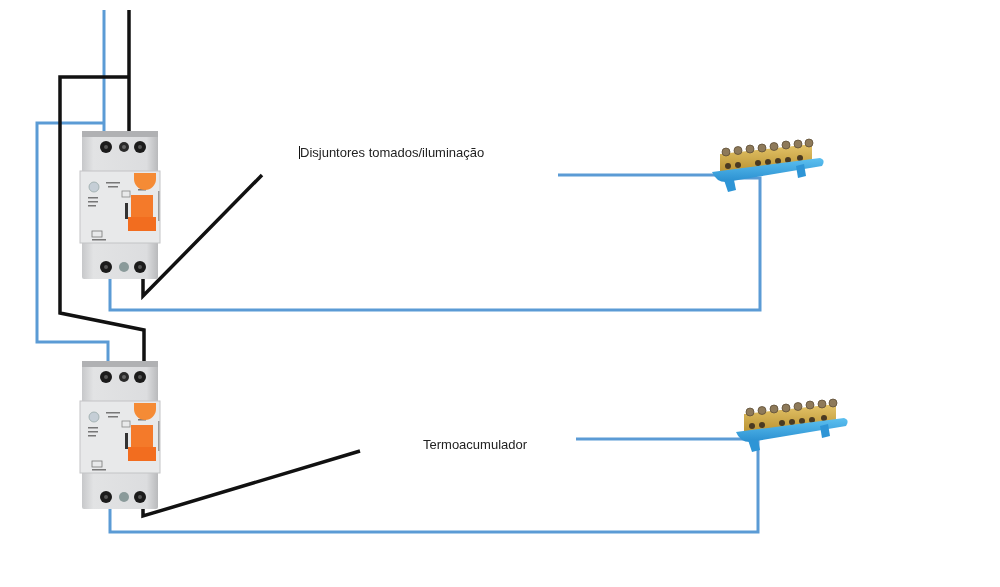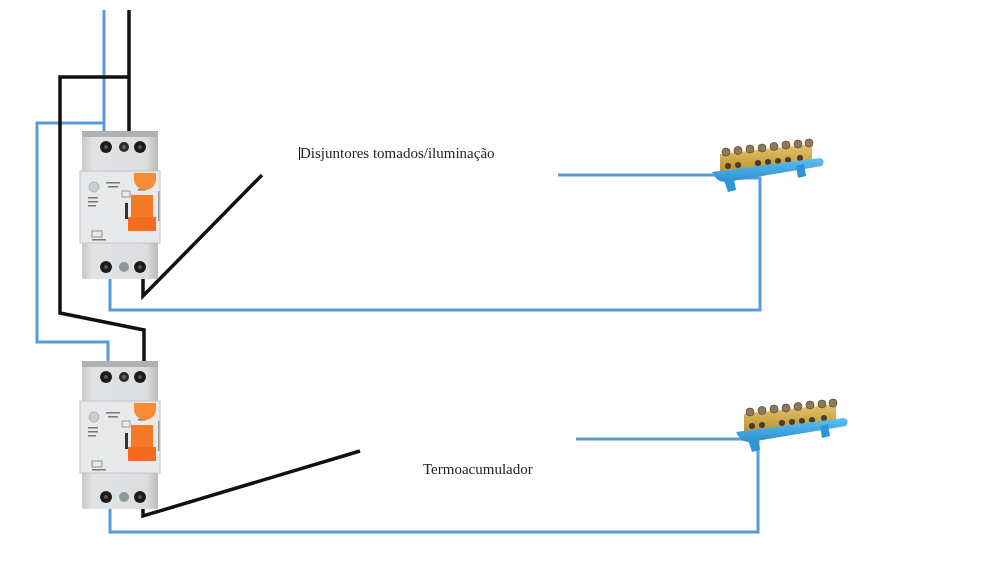--- a/index.html
+++ b/index.html
@@ -1,18 +1,18 @@
 <!DOCTYPE html>
 <html><head>
 <meta charset="utf-8">
 <style>
   html, body { margin:0; padding:0; background:#ffffff; }
   body { width:1000px; height:587px; position:relative; overflow:hidden; font-family:"DejaVu Sans", "Liberation Sans", sans-serif; }
   #canvas { position:absolute; left:0; top:0; width:1000px; height:587px; }
-  .label { position:absolute; font-size:15px; color:#222; white-space:nowrap; font-family:Liberation Serif, serif; }
+  .label { position:absolute; font-size:13px; color:#222; white-space:nowrap; font-family:Liberation Sans, sans-serif; }
   .cursor { display:inline-block; width:1px; height:13px; background:#111; vertical-align:-2px; margin-right:0; }
   .wire-blue { stroke:#5b9bd5; stroke-width:3; fill:none; stroke-linejoin:miter; }
   .wire-black { stroke:#111; stroke-width:3.5; fill:none; stroke-linejoin:miter; }
 </style>
 </head>
 <body>
 
 <svg id="canvas" viewBox="0 0 1000 587" xmlns="http://www.w3.org/2000/svg">
   <defs>
     <linearGradient id="bodyGrad" x1="0" x2="1" y1="0" y2="0">
@@ -120,15 +120,15 @@
     <use href="#busbar"></use>
   </g>
   <g transform="translate(736,396)">
     <use href="#busbar"></use>
   </g>
 </svg>
 
 <div class="label" style="left:299px; top:145px;">
   <span class="cursor"></span><span>Disjuntores tomados/iluminação</span>
 </div>
-<div class="label" style="left:423px; top:461px;">
+<div class="label" style="left:423px; top:437px;">
   <span>Termoacumulador</span>
 </div>
 
 </body></html>

